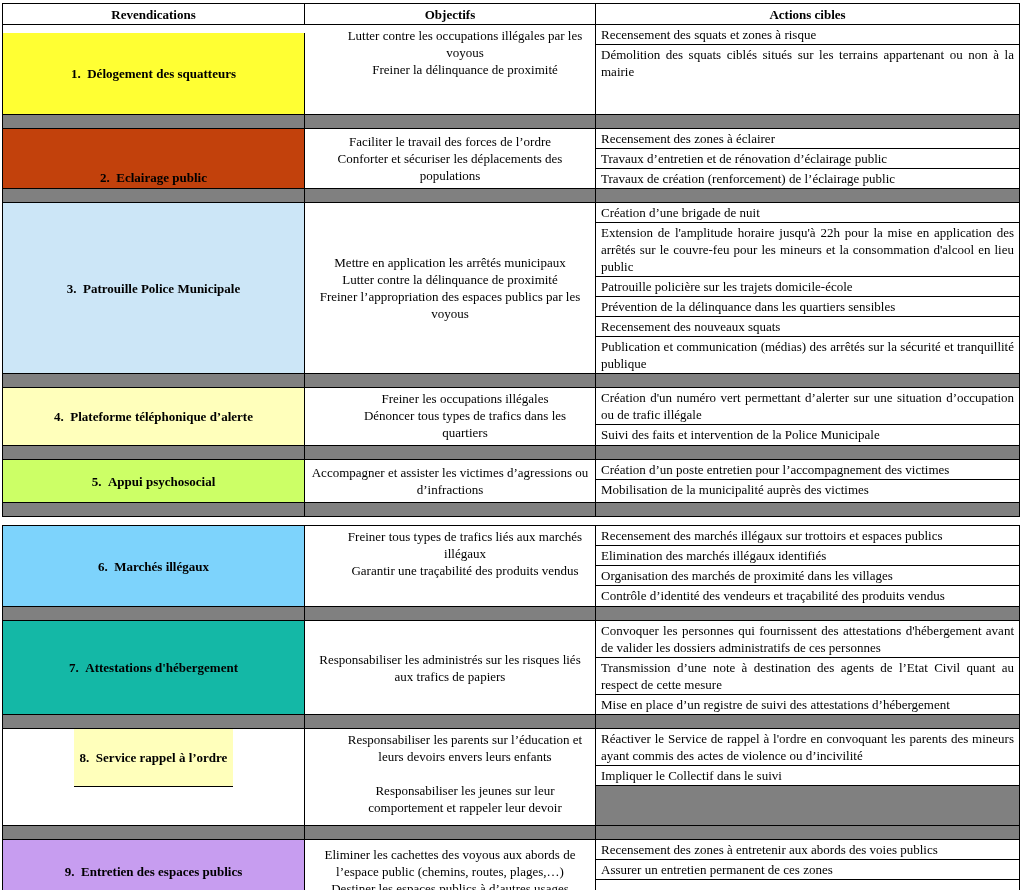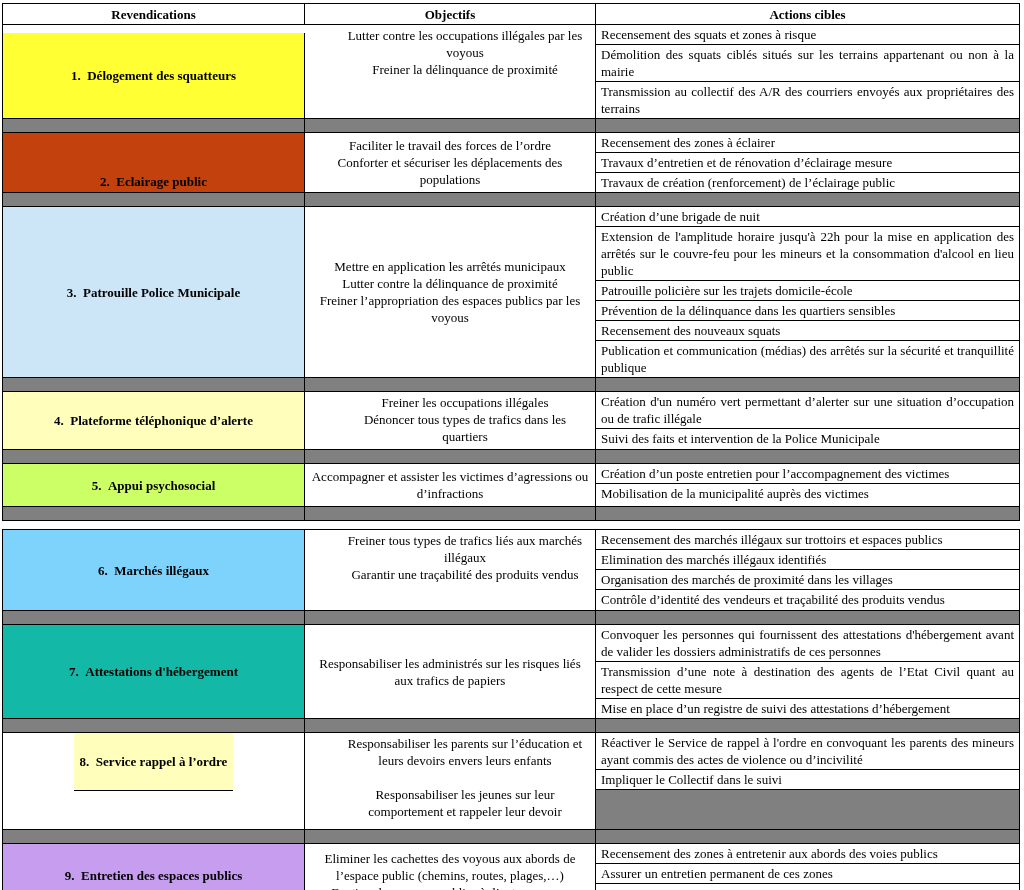--- a/index.html
+++ b/index.html
@@ -82,39 +82,38 @@
 
     <div class="rowgrid s1">
       <div class="rev cell-r" style="background-color: rgb(255, 255, 51); margin-top: 8px;">
         <span>1.&nbsp;&nbsp;Délogement des squatteurs</span>
       </div>
       <div class="obj cell-r top">Lutter contre les occupations illégales par les voyous
 Freiner la délinquance de proximité</div>
       <div class="acts">
         <div class="act">Recensement des squats et zones à risque</div>
         <div class="act">Démolition des squats ciblés situés sur les terrains appartenant ou non à la mairie</div>
-        <div class="act">Transmission au collectif des A/R des courriers envoyés aux propriétaires des terrains</div>
       </div>
     </div>
 
     <div class="rowgrid sep">
       <div class="sepc cell-r"></div>
       <div class="sepc cell-r"></div>
       <div class="sepc"></div>
     </div>
 
     <div class="rowgrid s2">
       <div class="rev cell-r" style="background-color: #c2410c; align-items: flex-end;">
         <span>2.&nbsp;&nbsp;Eclairage public</span>
       </div>
       <div class="obj cell-r">Faciliter le travail des forces de l’ordre
 Conforter et sécuriser les déplacements des populations</div>
       <div class="acts">
         <div class="act">Recensement des zones à éclairer</div>
-        <div class="act">Travaux d’entretien et de rénovation d’éclairage mesure</div>
+        <div class="act">Travaux d’entretien et de rénovation d’éclairage public</div>
         <div class="act">Travaux de création (renforcement) de l’éclairage public</div>
       </div>
     </div>
 
     <div class="rowgrid sep">
       <div class="sepc cell-r"></div>
       <div class="sepc cell-r"></div>
       <div class="sepc"></div>
     </div>
 

